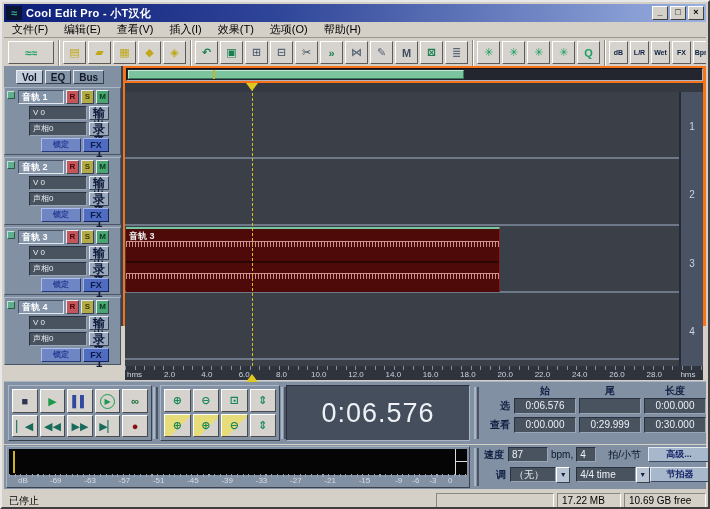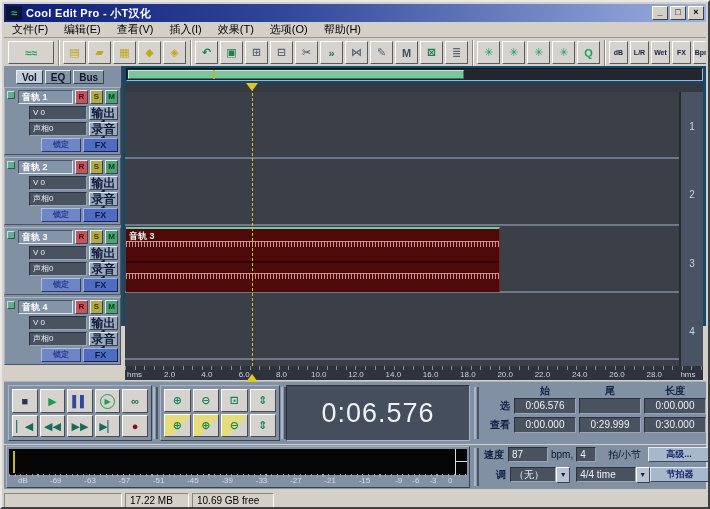--- a/index.html
+++ b/index.html
@@ -29,35 +29,35 @@
   .tb-group { display:flex; align-items:center; padding:0 3px; border-right:1px solid #8a8680;
               box-shadow:1px 0 0 #fff; height:26px; }
   .tb-btn { width:23px; height:23px; margin:0 1px; background:#d6d3ce; border:1px solid;
             border-color:#fff #5a5a5a #5a5a5a #fff; display:flex; align-items:center; justify-content:center;
             font-size:11px; font-weight:bold; overflow:hidden; }
   .tb-btn.wide { width:46px; }
   .tb-btn.txt span { font-size:7px; font-weight:bold; }
   .tb-btn.narrow { width:19px; }
 
   
-  .main { position:absolute; top:64px; left:2px; right:2px; height:260px; background:#0c4a6e; }
+  .main { position:absolute; top:64px; left:2px; right:2px; height:260px; background:#f97316; }
 
   
   .trackpanel { position:absolute; left:0; top:0; width:119px; height:100%; background:#8290a4;
                 border-right:2px solid #3a4250; }
   .tabs { display:flex; gap:2px; padding:4px 0 3px 12px; }
   .tab { font-size:10px; font-weight:bold; padding:0 5px; height:14px; line-height:13px; color:#101828;
          background:#8595a8; border:1px solid; border-color:#e8edf2 #3a4250 #3a4250 #e8edf2; }
   .tab.active { background:#c2ccda; }
   .trk { position:relative; height:68px; margin-bottom:2px; background:#8290a4;
          border:1px solid; border-color:#aab6c6 #4a5464 #4a5464 #aab6c6; }
   .trk-strip { position:absolute; left:1px; top:1px; width:10px; bottom:1px; }
   .trk-square { position:absolute; left:1px; top:2px; width:8px; height:8px; background:#62af8e;
                 border:1px solid; border-color:#bfe4d4 #2c5a46 #2c5a46 #bfe4d4; }
-  .trk-body { margin-left:13px; margin-right:2px; }
+  .trk-body { margin-left:13px; margin-right:11px; }
   .trow { display:flex; gap:2px; margin-top:2px; height:14px; }
   .tname { flex:1; background:#8494a8; border:1px solid; border-color:#4a5464 #e4e9ef #e4e9ef #4a5464;
            color:#fff; font-size:9px; font-weight:bold; line-height:12px; padding-left:3px; white-space:nowrap; }
   .tbtn { width:13px; font-size:8px; font-weight:bold; text-align:center; line-height:12px;
           border:1px solid; border-color:#e4e9ef #3a4250 #3a4250 #e4e9ef; }
   .tbtn.r { background:#c4555a; color:#4c0508; }
   .tbtn.s { background:#b2ab48; color:#3e3a05; }
   .tbtn.m { background:#4aa572; color:#083a1c; }
   .dark-field { background:#49525f; border:1px solid; border-color:#2a3140 #9aa6b6 #9aa6b6 #2a3140;
                 color:#e8edf3; font-size:8px; line-height:12px; padding-left:3px; width:58px; }
@@ -594,18 +594,19 @@
         <span class="combo" style="width:76px; margin-left:6px">
           <span class="tfield">4/4 time</span>
           <span class="combo-arrow">▼</span>
         </span>
         <span class="blue-btn">节拍器</span>
       </div>
     </div>
   </div>
 
   <div class="statusbar">
+    <span class="scell msg">已停止</span>
     <span class="scell" style="width:118px"></span>
     <span class="scell" style="width:64px">17.22 MB</span>
     <span class="scell" style="width:82px">10.69 GB free</span>
   </div>
 
 </div>
 
 </body></html>

